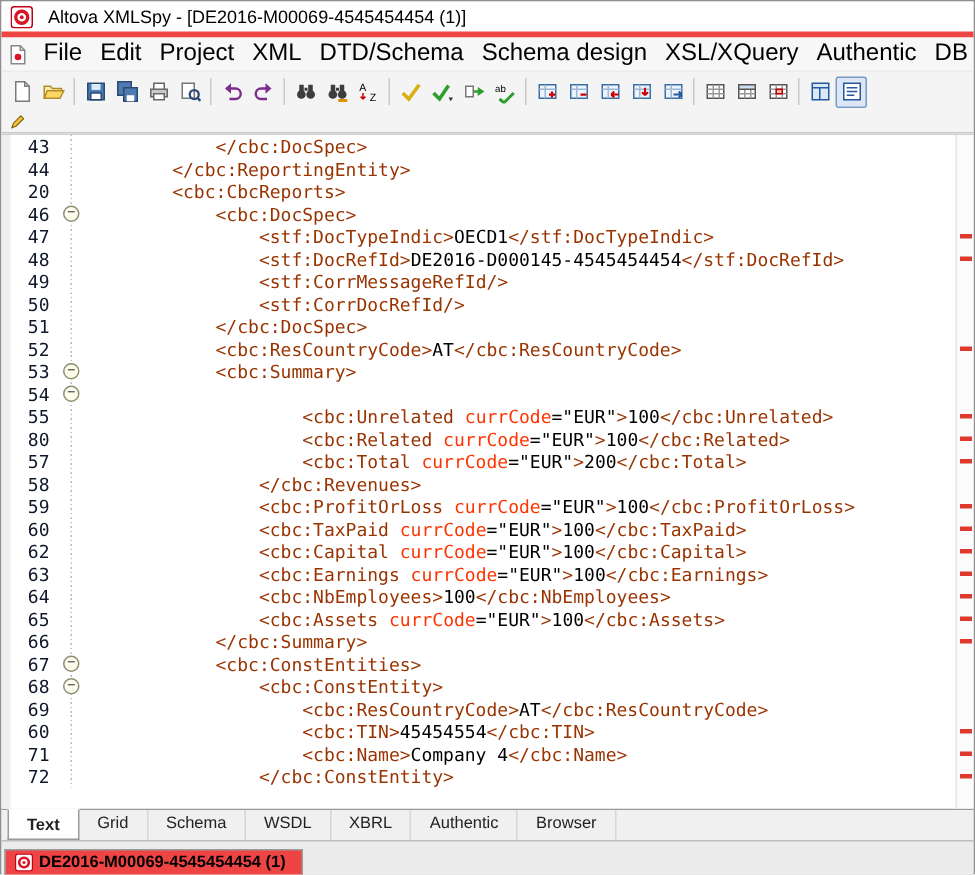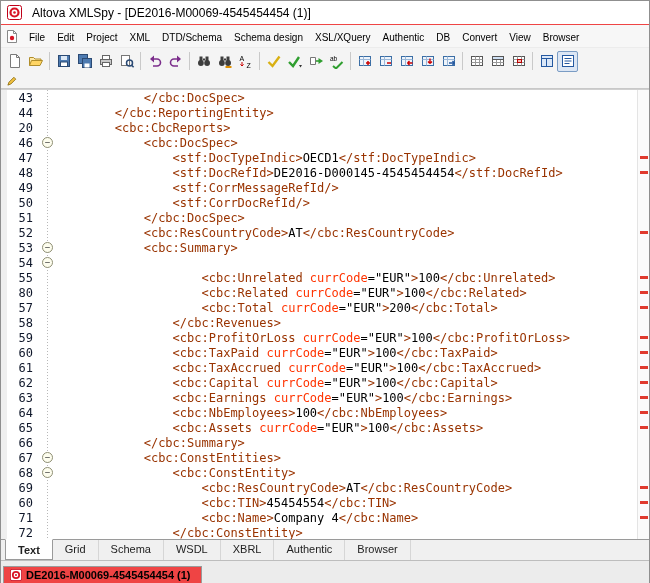--- a/index.html
+++ b/index.html
@@ -3,28 +3,28 @@
 <meta charset="utf-8">
 <style>
   * { margin:0; padding:0; box-sizing:border-box; }
   html,body { width:650px; height:583px; overflow:hidden; background:#fff;
               font-family:"Liberation Sans", sans-serif; }
   .window { width:650px; height:583px; display:flex; flex-direction:column;
             border:1px solid #8f8f8f; background:#f4f4f4; }
 
   
   .titlebar { height:24px; background:#ffffff; display:flex; align-items:center;
-              padding-left:6px; border-bottom:1px solid #ef4444; flex:0 0 24px;}
+              padding-left:6px; border-bottom:4px solid #ef4444; flex:0 0 24px;}
   .title-text { font-size:12px; color:#000; margin-left:6px; white-space:nowrap; }
 
   
   .menubar { height:23px; background:#f7f7f7; display:flex; align-items:center;
              padding-left:4px; flex:0 0 23px; border-bottom:1px solid #ececec;
              white-space:nowrap; overflow:hidden;}
-  .menu-item { font-size:10px; color:#000; padding:3px 6px; cursor:default; }
+  .menu-item { font-size:16px; color:#000; padding:3px 6px; cursor:default; }
   .doc-icon { display:inline-flex; margin-right:4px; }
 
   
   .toolbar { height:26px; background:#f4f4f4; display:flex; align-items:center;
              padding-left:3px; flex:0 0 26px; overflow:hidden; white-space:nowrap;}
   .toolbar2 { height:15px; flex:0 0 15px; border-bottom:1px solid #c8c8c8; }
   .tbtn { width:21px; height:21px; display:inline-flex; align-items:center;
           justify-content:center; border:1px solid transparent; border-radius:2px;}
   .tbtn.pressed { border-color:#7a9cc4; background:#dce6f4; }
   .toolbar2 .tbtn { width:15px; height:13px; }
@@ -371,25 +371,20 @@
           <span class="lineno">59</span>
           <span class="fold"></span>
           <span class="code" style="padding-left: 16ch;"><span class="tk-t">&lt;cbc:ProfitOrLoss</span><span class="tk-a"> currCode</span><span class="tk-v">="EUR"</span><span class="tk-t">&gt;</span><span class="tk-x">100</span><span class="tk-t">&lt;/cbc:ProfitOrLoss&gt;</span></span>
         </div>
         <div class="line">
           <span class="lineno">60</span>
           <span class="fold"></span>
           <span class="code" style="padding-left: 16ch;"><span class="tk-t">&lt;cbc:TaxPaid</span><span class="tk-a"> currCode</span><span class="tk-v">="EUR"</span><span class="tk-t">&gt;</span><span class="tk-x">100</span><span class="tk-t">&lt;/cbc:TaxPaid&gt;</span></span>
         </div>
         <div class="line">
-          <span class="lineno">61</span>
-          <span class="fold"></span>
-          <span class="code" style="padding-left: 16ch;"><span class="tk-t">&lt;cbc:TaxAccrued</span><span class="tk-a"> currCode</span><span class="tk-v">="EUR"</span><span class="tk-t">&gt;</span><span class="tk-x">100</span><span class="tk-t">&lt;/cbc:TaxAccrued&gt;</span></span>
-        </div>
-        <div class="line">
           <span class="lineno">62</span>
           <span class="fold"></span>
           <span class="code" style="padding-left: 16ch;"><span class="tk-t">&lt;cbc:Capital</span><span class="tk-a"> currCode</span><span class="tk-v">="EUR"</span><span class="tk-t">&gt;</span><span class="tk-x">100</span><span class="tk-t">&lt;/cbc:Capital&gt;</span></span>
         </div>
         <div class="line">
           <span class="lineno">63</span>
           <span class="fold"></span>
           <span class="code" style="padding-left: 16ch;"><span class="tk-t">&lt;cbc:Earnings</span><span class="tk-a"> currCode</span><span class="tk-v">="EUR"</span><span class="tk-t">&gt;</span><span class="tk-x">100</span><span class="tk-t">&lt;/cbc:Earnings&gt;</span></span>
         </div>
         <div class="line">

